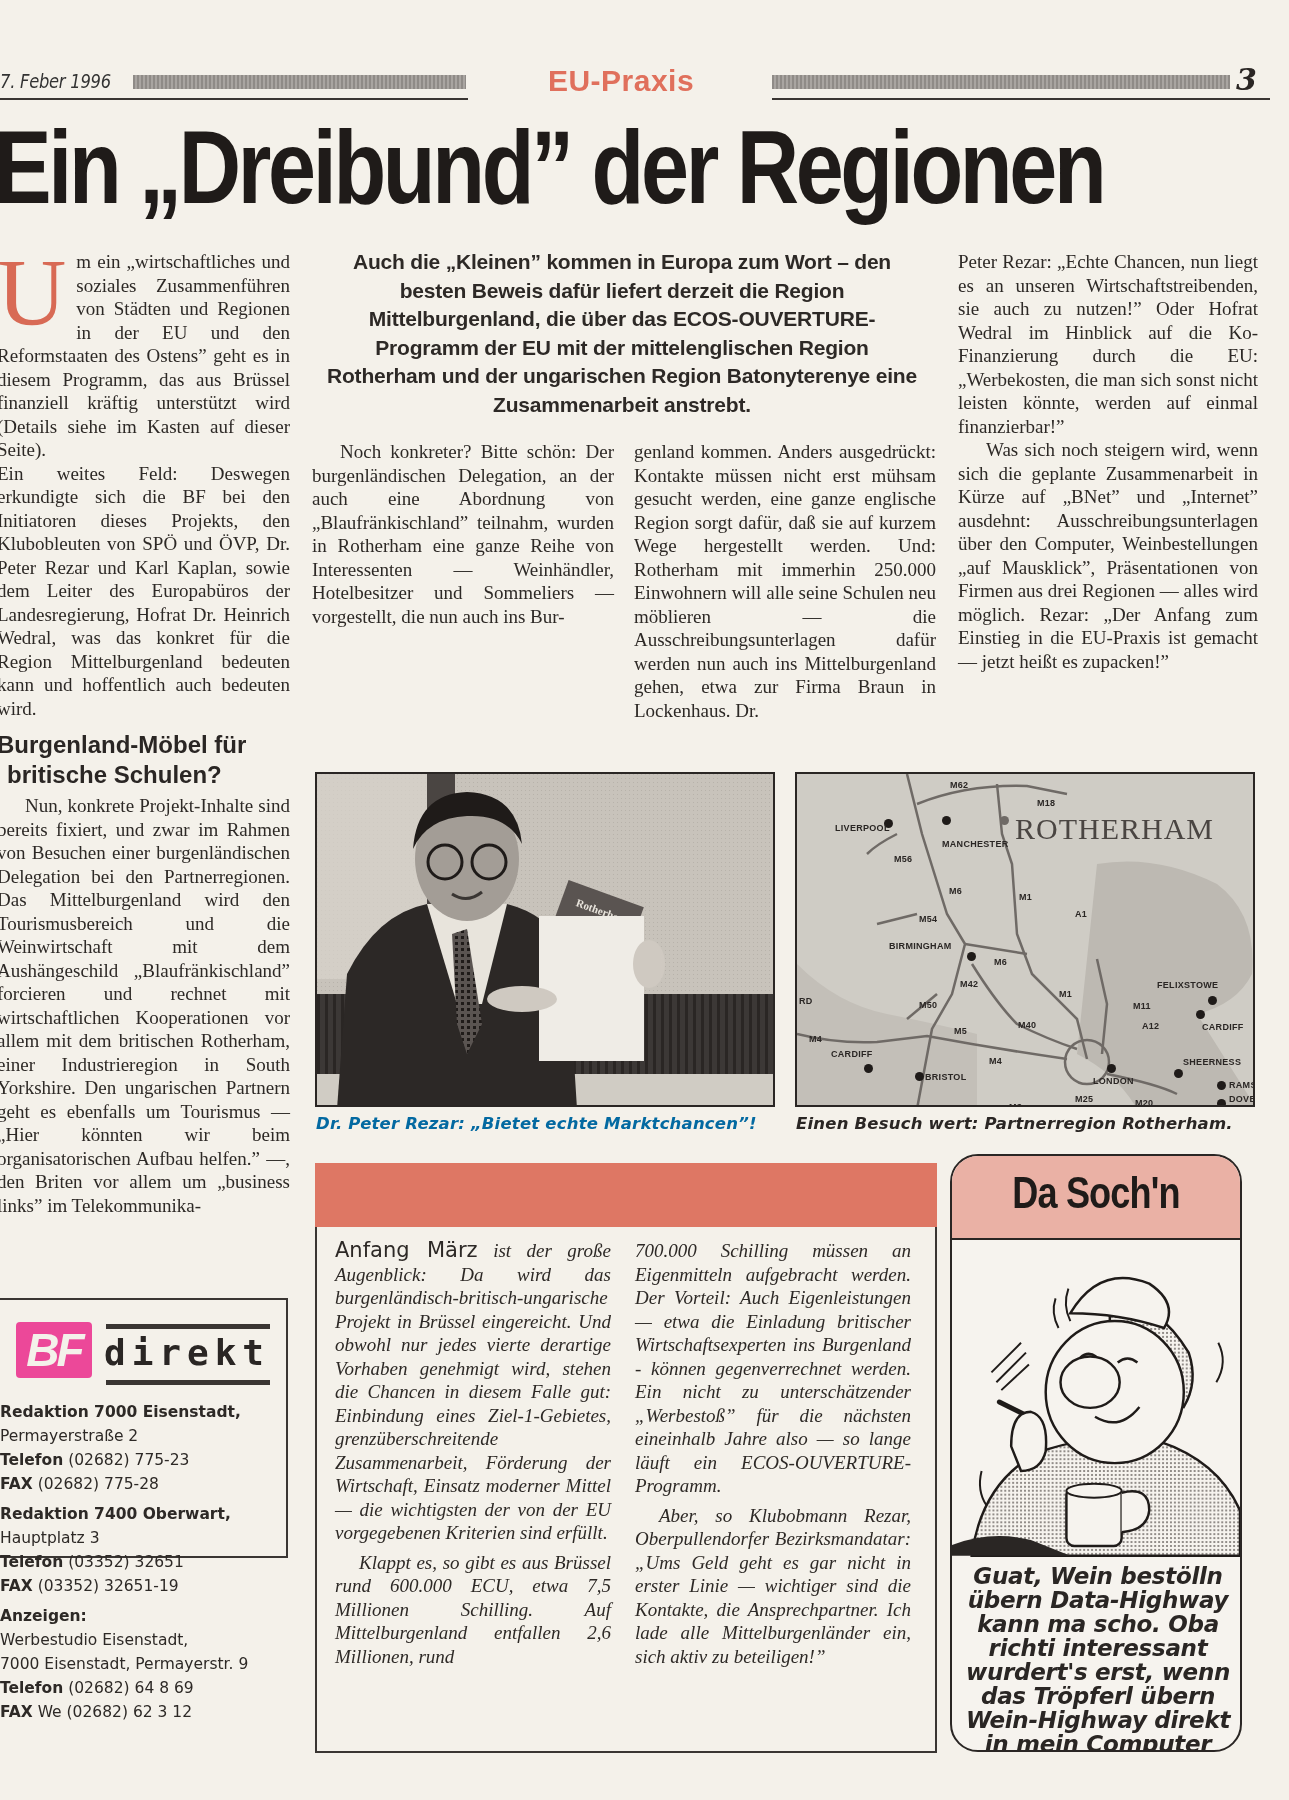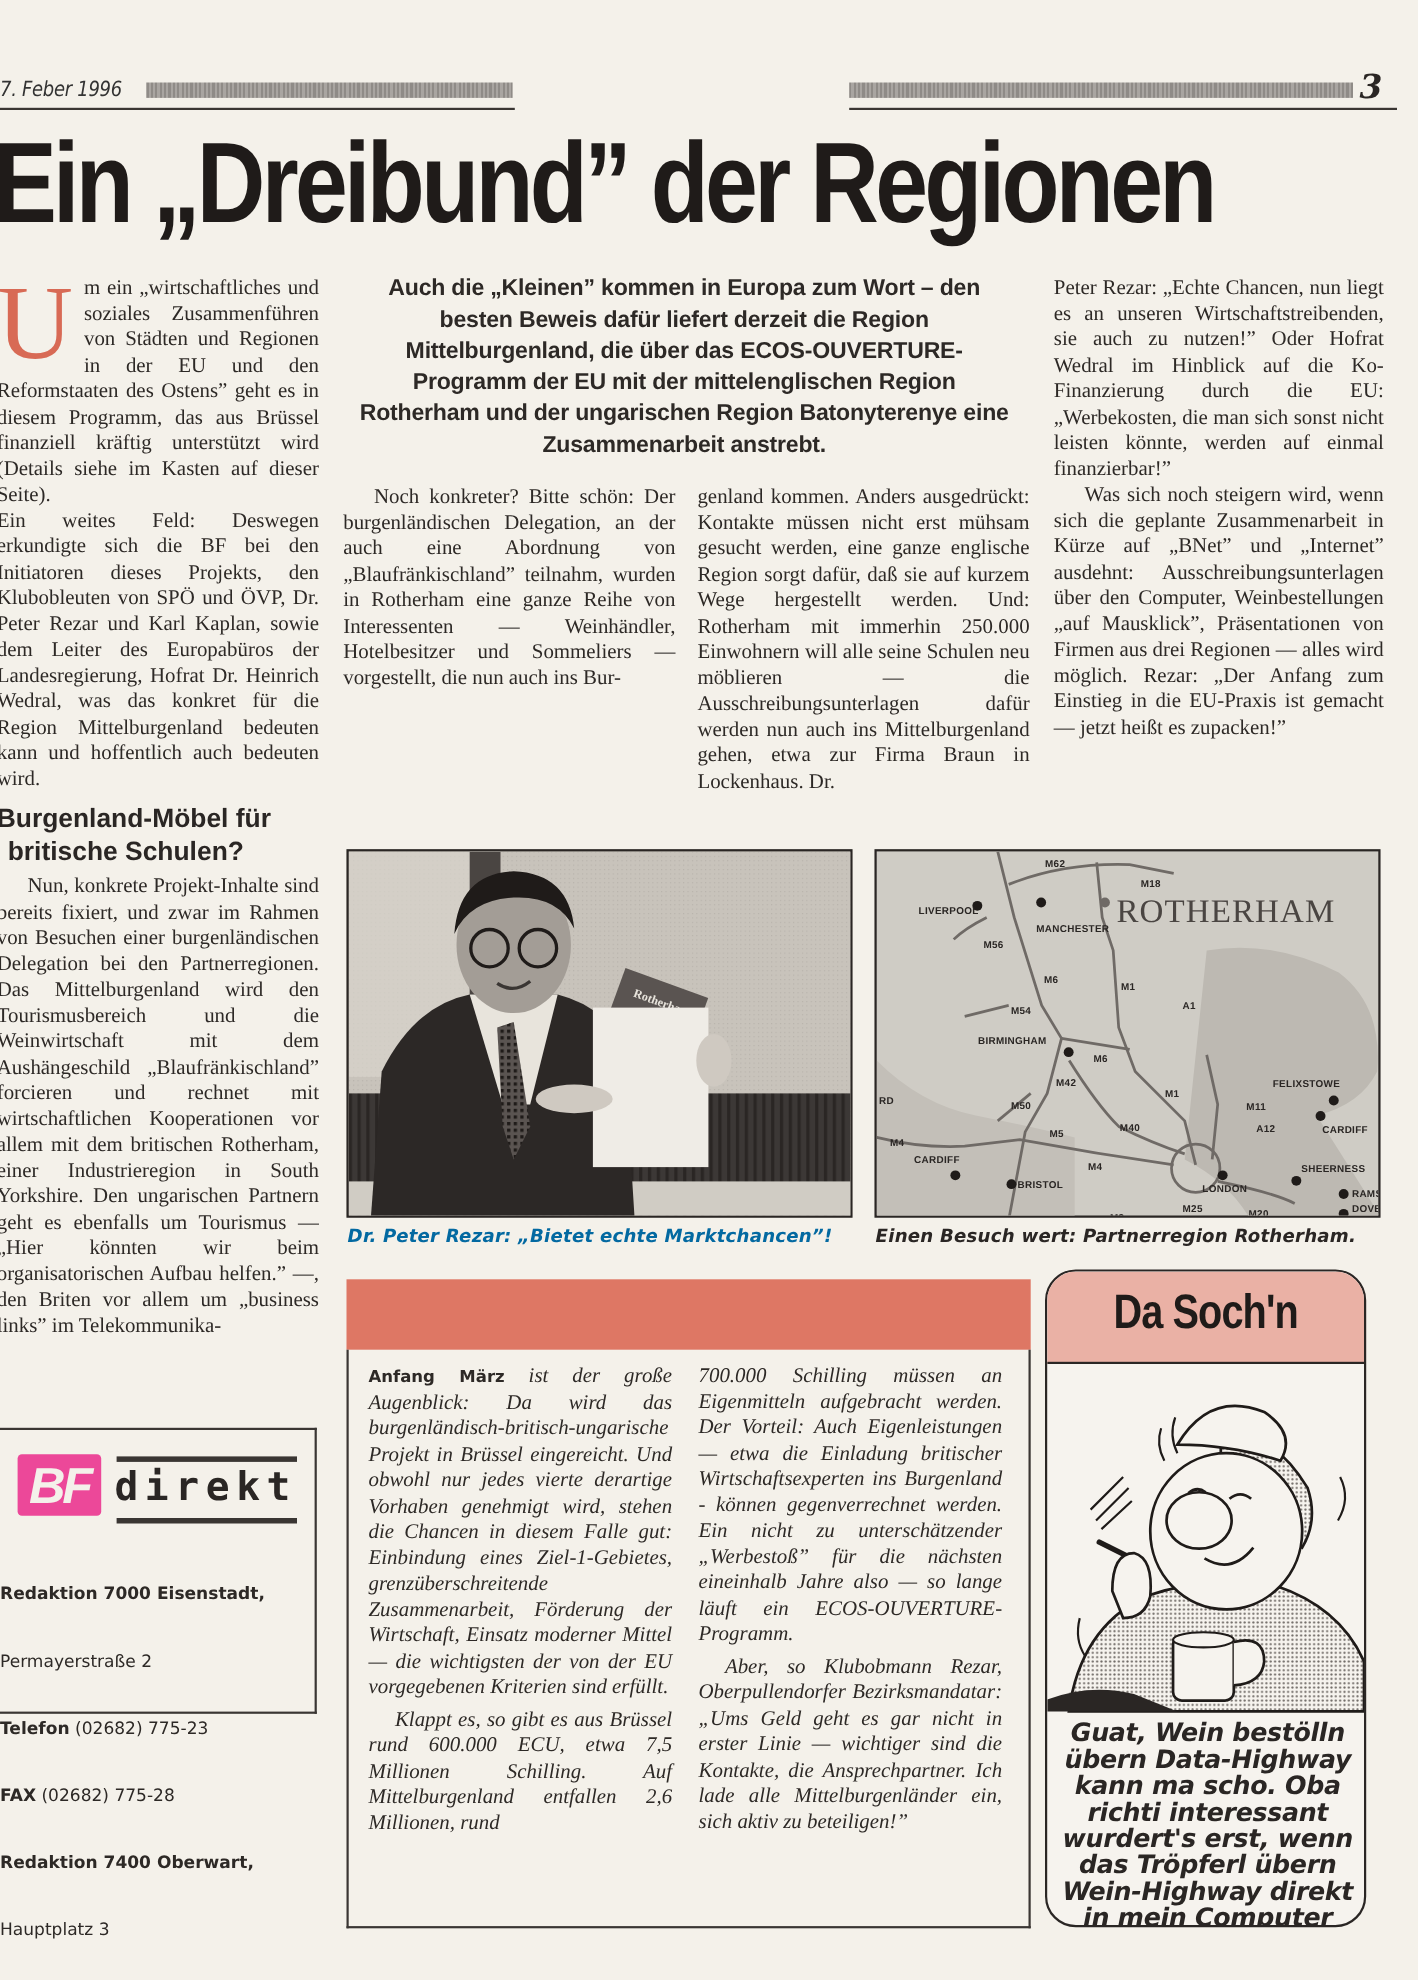--- a/index.html
+++ b/index.html
@@ -51,49 +51,50 @@
 
   
   .infobox { position: absolute; left: 315px; top: 1163px; width: 622px; height: 590px; }
   .infobox-banner { position: absolute; left: 0; top: 0; width: 622px; height: 64px; background: #de7764; }
   .infobox-title { position: absolute; left: 0; top: 6px; width: 622px; text-align: center; font-family: "Liberation Serif", serif; font-style: italic; font-size: 40px; color: #fbeee9; letter-spacing: 0.5px; }
   .infobox-frame { position: absolute; left: 0; top: 64px; width: 622px; height: 526px; border: 2px solid #3a3633; border-top: none; }
   .info-col { position: absolute; top: 76px; width: 276px; font-style: italic; font-size: 19px; line-height: 23.5px; text-align: justify; color: #2d2926; }
   .info-col p.indent { text-indent: 24px; margin-top: 6px; }
   .info-col-1 { left: 20px; }
   .info-col-2 { left: 320px; }
-  .info-lead { font-style: normal; font-family: "DejaVu Sans", sans-serif; font-weight: bold; font-size: 15px; }
+  .info-lead { font-style: normal; font-family: "DejaVu Sans", sans-serif; font-weight: normal; font-size: 21px; }
 
   
   .bfbox { position: absolute; left: -2px; top: 1298px; width: 290px; height: 260px; border: 2px solid #3a3633; border-left: none; }
   .bf-logo { position: absolute; left: 18px; top: 22px; width: 76px; height: 56px; background: #ec4899; border-radius: 4px; }
   .bf-logo span { position: absolute; left: 0; top: 4px; width: 76px; text-align: center; font-family: "Liberation Sans", sans-serif; font-weight: bold; font-style: italic; font-size: 46px; line-height: 48px; color: #f4f1ea; letter-spacing: -3px; }
   .bf-title-bar { position: absolute; left: 108px; height: 5px; width: 164px; background: #3a3633; }
   .bf-title-bar.top { top: 24px; }
   .bf-title-bar.bot { top: 80px; }
   .bf-title { position: absolute; left: 106px; top: 30px; width: 168px; font-family: "DejaVu Sans Mono", monospace; font-weight: bold; font-size: 36px; line-height: 46px; letter-spacing: 6px; color: #2a2624; }
   .bf-lines { position: absolute; left: 2px; top: 100px; width: 280px; font-family: "DejaVu Sans", sans-serif; font-size: 15.5px; line-height: 24px; color: #2d2926; }
   .bf-lines .grp { margin-bottom: 6px; }
   .bf-lines b { font-weight: bold; }
-  .bf-lines .ln { display: block; white-space: nowrap; margin-top: 37px; }
+  .bf-lines .ln { display: block; white-space: nowrap; }
 
   
   .cartoon { position: absolute; left: 950px; top: 1154px; width: 292px; height: 598px; border: 2.5px solid #2a2624; border-radius: 28px; overflow: hidden; background: #f6f3ee; }
   .cartoon-head { position: absolute; left: 0; top: 0; width: 100%; height: 84px; background: #eab1a5; border-bottom: 2px solid #2a2624; }
   .cartoon-title { position: absolute; left: 0; top: 12px; width: 100%; text-align: center; font-family: "Liberation Sans", sans-serif; font-weight: bold; font-size: 44px; color: #1f1b19; letter-spacing: -1px; transform: scaleX(0.82); }
   .cartoon-art { position: absolute; left: 0; top: 86px; width: 100%; height: 316px; }
   .cartoon-text { position: absolute; left: 8px; top: 408px; width: 276px; text-align: center; font-family: "DejaVu Sans", sans-serif; font-style: italic; font-weight: bold; font-size: 23px; line-height: 24px; color: #2a2624; letter-spacing: -0.3px; }
 </style>
 </head>
 <body>
 
 <div class="header">
   <span class="hdr-date">7. Feber 1996</span>
   <div class="hdr-bar left"></div>
   <div class="hdr-rule left"></div>
+  <span class="hdr-section">EU-Praxis</span>
   <div class="hdr-bar right"></div>
   <div class="hdr-rule right"></div>
   <span class="hdr-page">3</span>
 </div>
 
 <h1 class="headline">Ein „Dreibund” der Regionen</h1>
 
 <div class="lead">Auch die „Kleinen” kommen in Europa zum Wort – den besten Beweis dafür liefert derzeit die Region Mittelburgenland, die über das ECOS-OUVERTURE-Programm der EU mit der mittelenglischen Region Rotherham und der ungarischen Region Batonyterenye eine Zusammenarbeit anstrebt.</div>
 
 <div class="col col-1">

